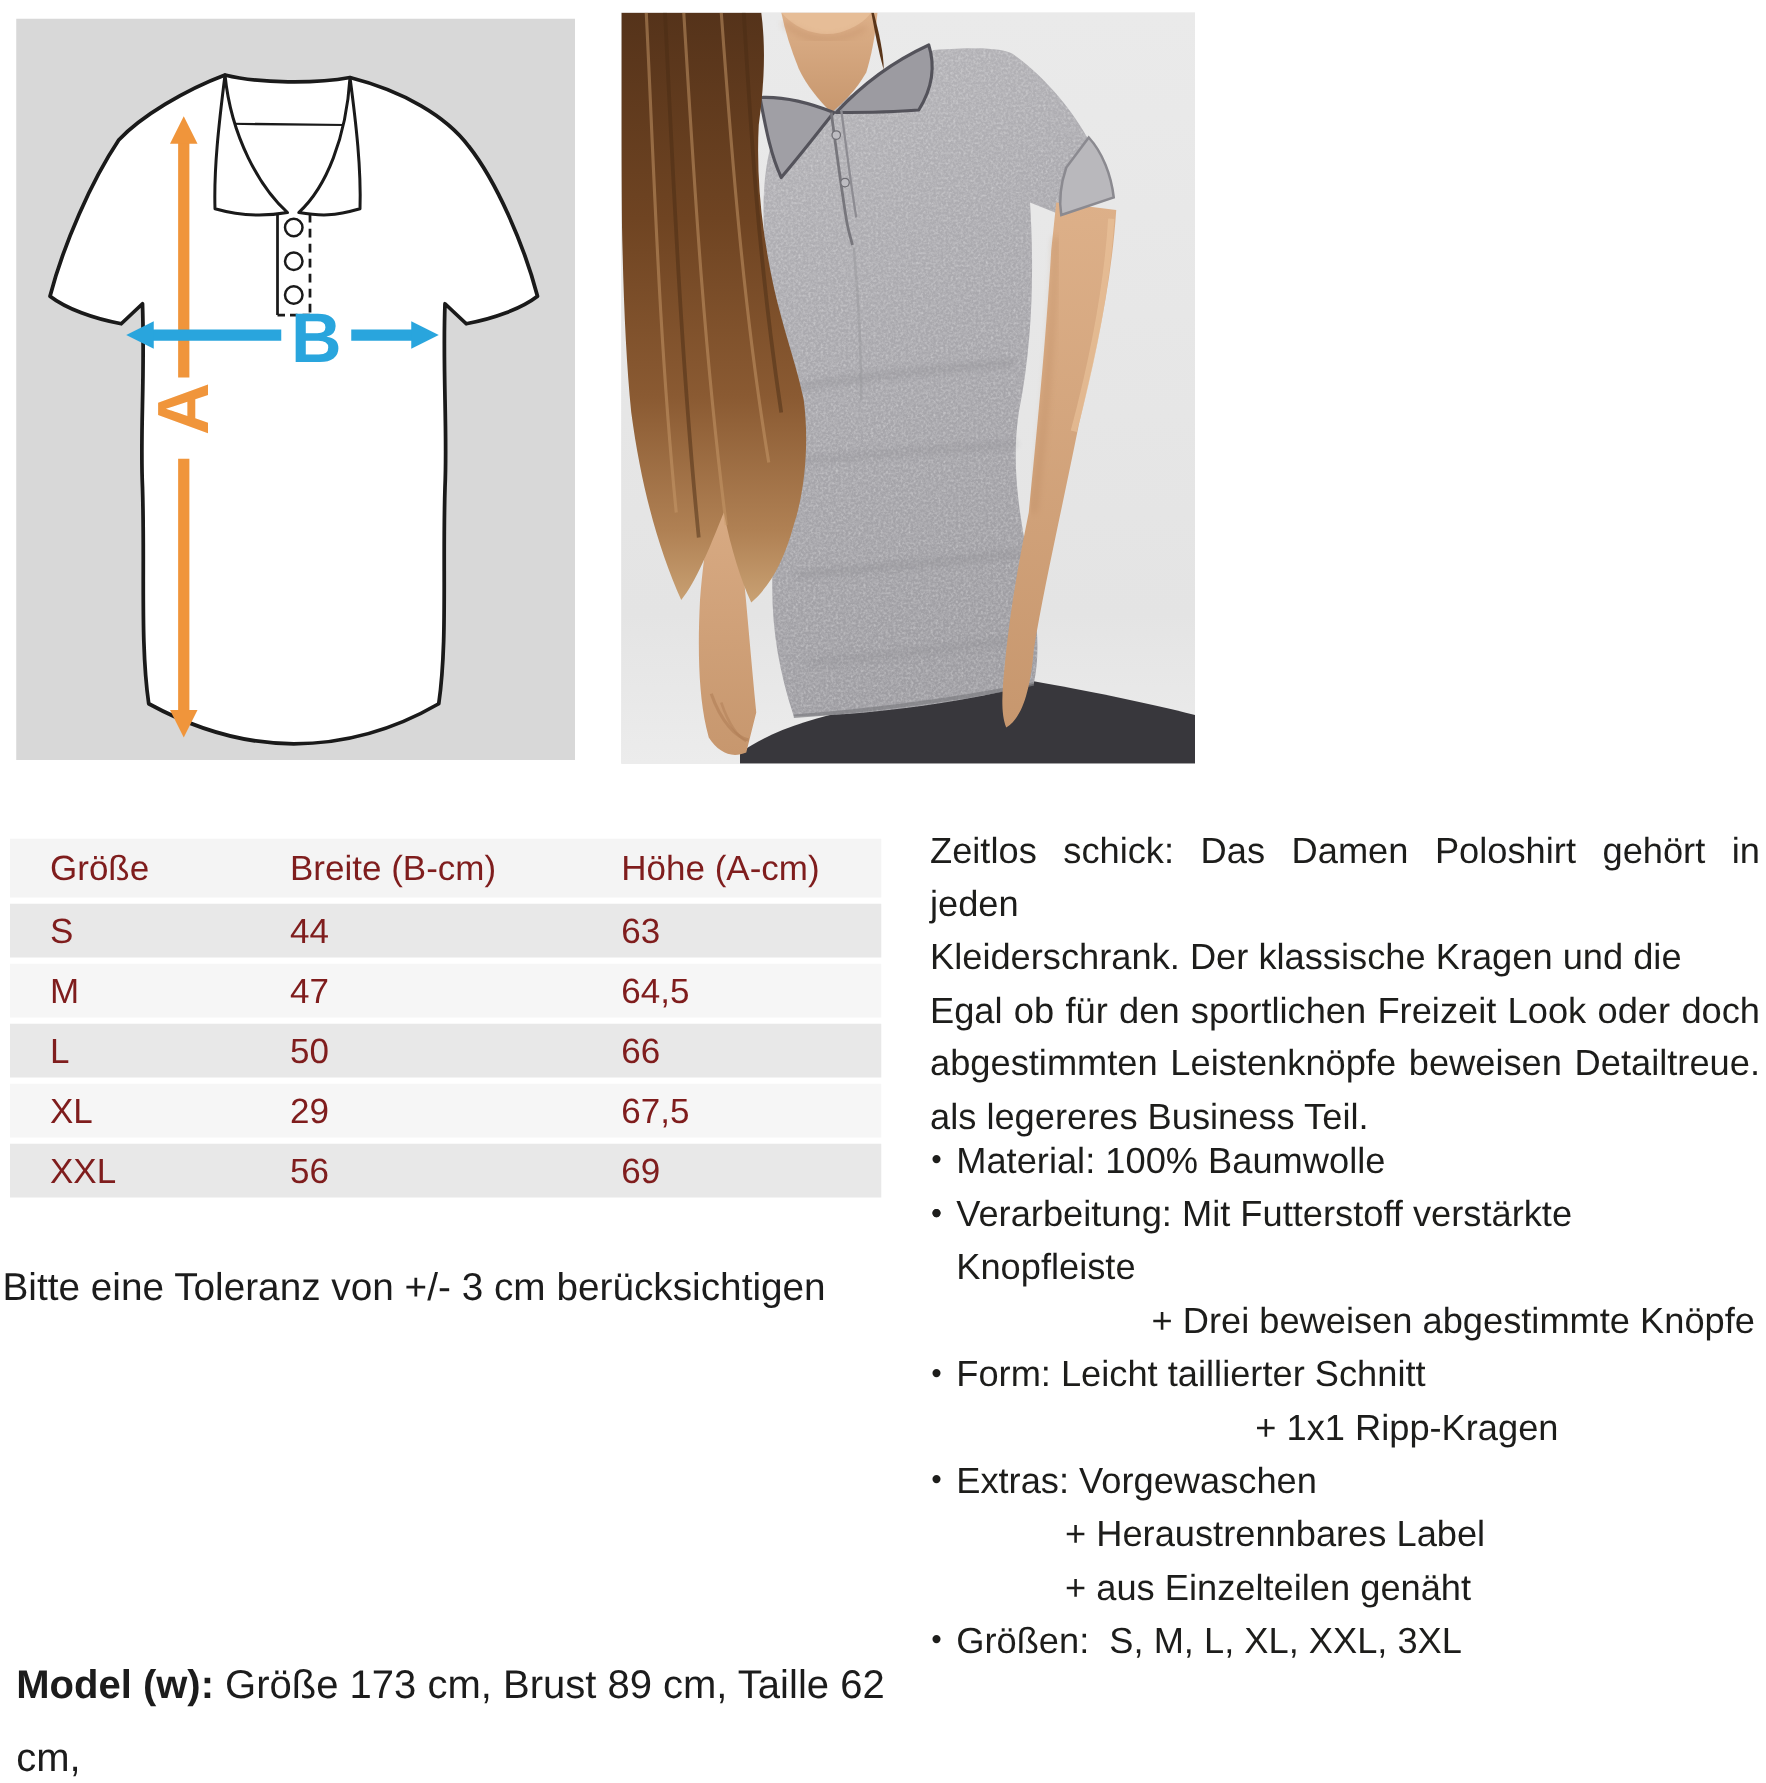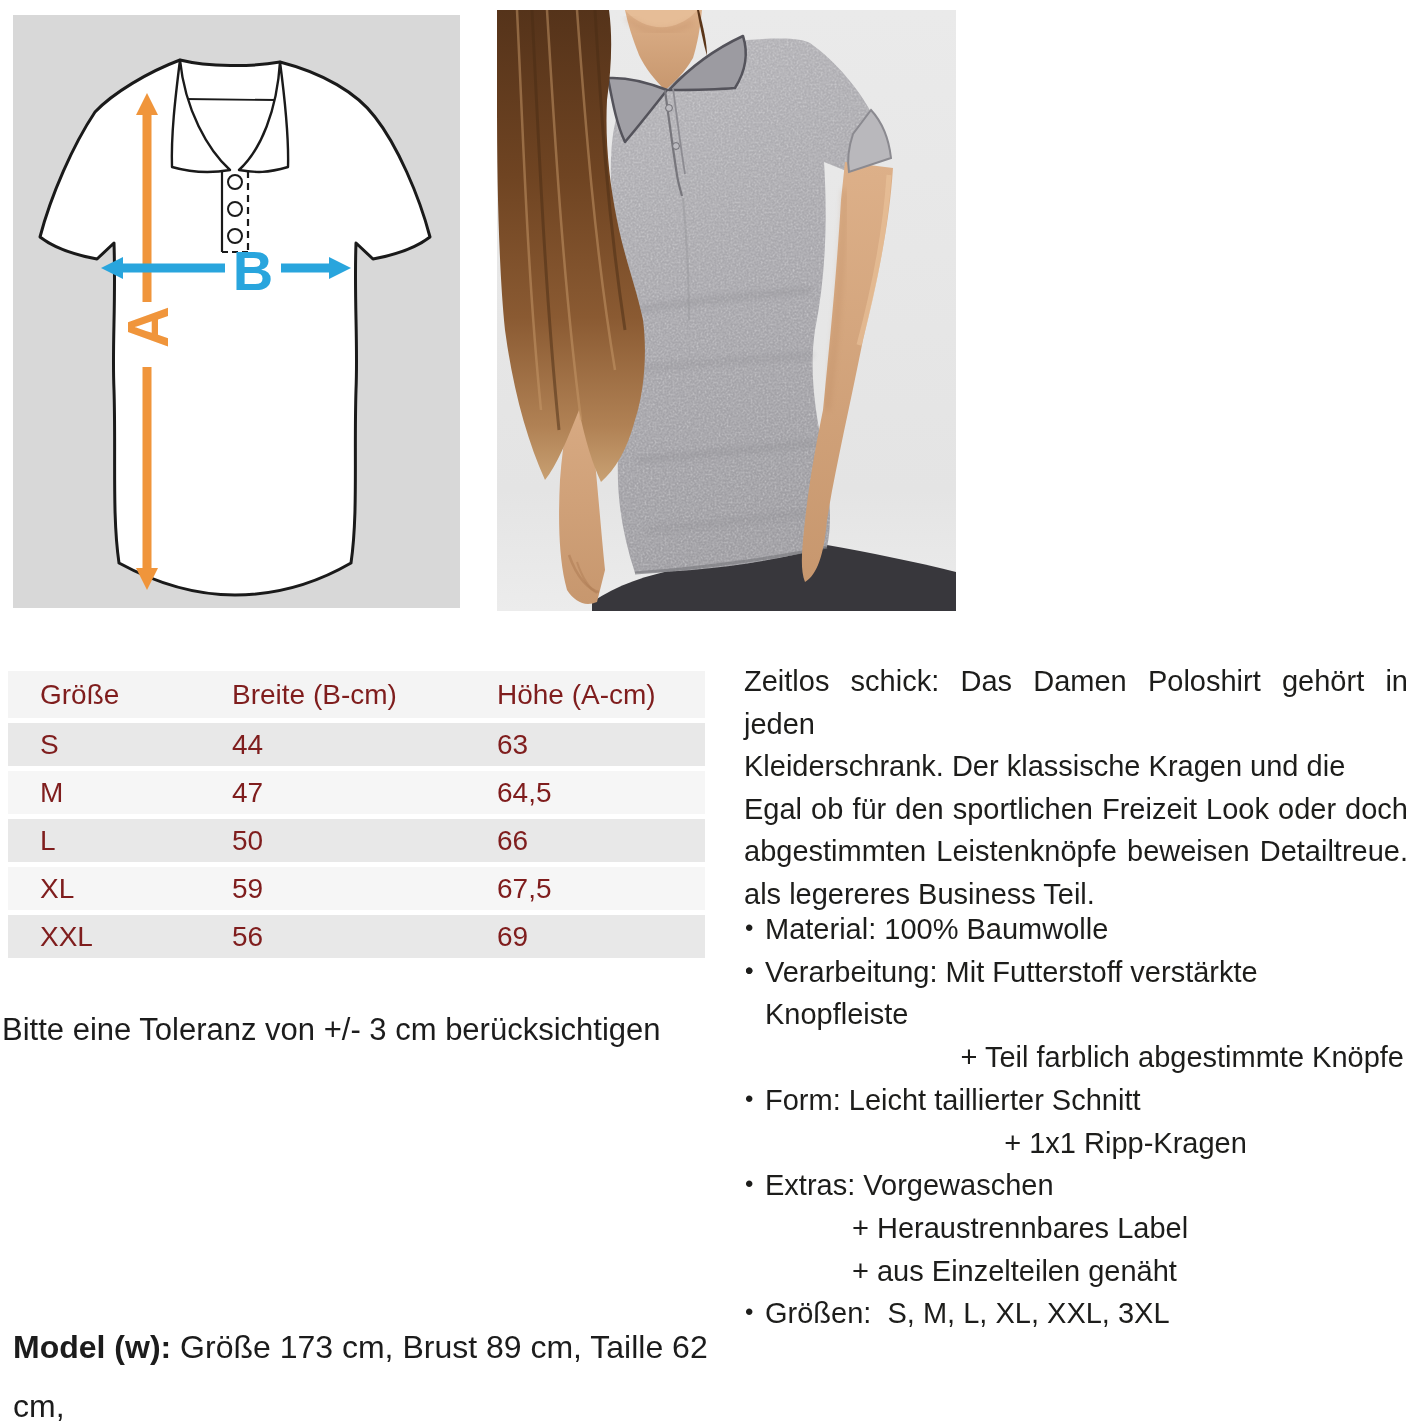--- a/index.html
+++ b/index.html
@@ -214,21 +214,21 @@
     <div class="tc c2">47</div>
     <div class="tc c3">64,5</div>
   </div>
   <div class="trow odd">
     <div class="tc c1">L</div>
     <div class="tc c2">50</div>
     <div class="tc c3">66</div>
   </div>
   <div class="trow even">
     <div class="tc c1">XL</div>
-    <div class="tc c2">59</div>
+    <div class="tc c2">29</div>
     <div class="tc c3">67,5</div>
   </div>
   <div class="trow odd">
     <div class="tc c1">XXL</div>
     <div class="tc c2">56</div>
     <div class="tc c3">69</div>
   </div>
 </div>
 
 <div class="abs tolerance">Bitte eine Toleranz von +/- 3 cm berücksichtigen</div>
@@ -243,20 +243,20 @@
   <div class="dline">Kleiderschrank. Der klassische Kragen und die</div>
   <div class="dline just">Egal ob für den sportlichen Freizeit Look oder doch</div>
   <div class="dline just">abgestimmten Leistenknöpfe beweisen Detailtreue.</div>
   <div class="dline">als legereres Business Teil.</div>
 </div>
 
 <div class="abs features">
   <div class="fline"><span class="dot">•</span><span>Material: 100% Baumwolle</span></div>
   <div class="fline"><span class="dot">•</span></div>
   <div class="fline"><span class="dot">•</span><span>Verarbeitung: Mit Futterstoff verstärkte Knopfleiste</span></div>
-  <div class="fline f-r">+ Teil farblich abgestimmte Knöpfe</div>
+  <div class="fline f-r">+ Drei beweisen abgestimmte Knöpfe</div>
   <div class="fline"><span class="dot">•</span><span>Form: Leicht taillierter Schnitt</span></div>
   <div class="fline f-i1">+ 1x1 Ripp-Kragen</div>
   <div class="fline"><span class="dot">•</span><span>Extras: Vorgewaschen</span></div>
   <div class="fline f-i2">+ Heraustrennbares Label</div>
   <div class="fline f-i2">+ aus Einzelteilen genäht</div>
   <div class="fline"><span class="dot">•</span><span>Größen:  S, M, L, XL, XXL, 3XL</span></div>
 </div>
 
 </body></html>

